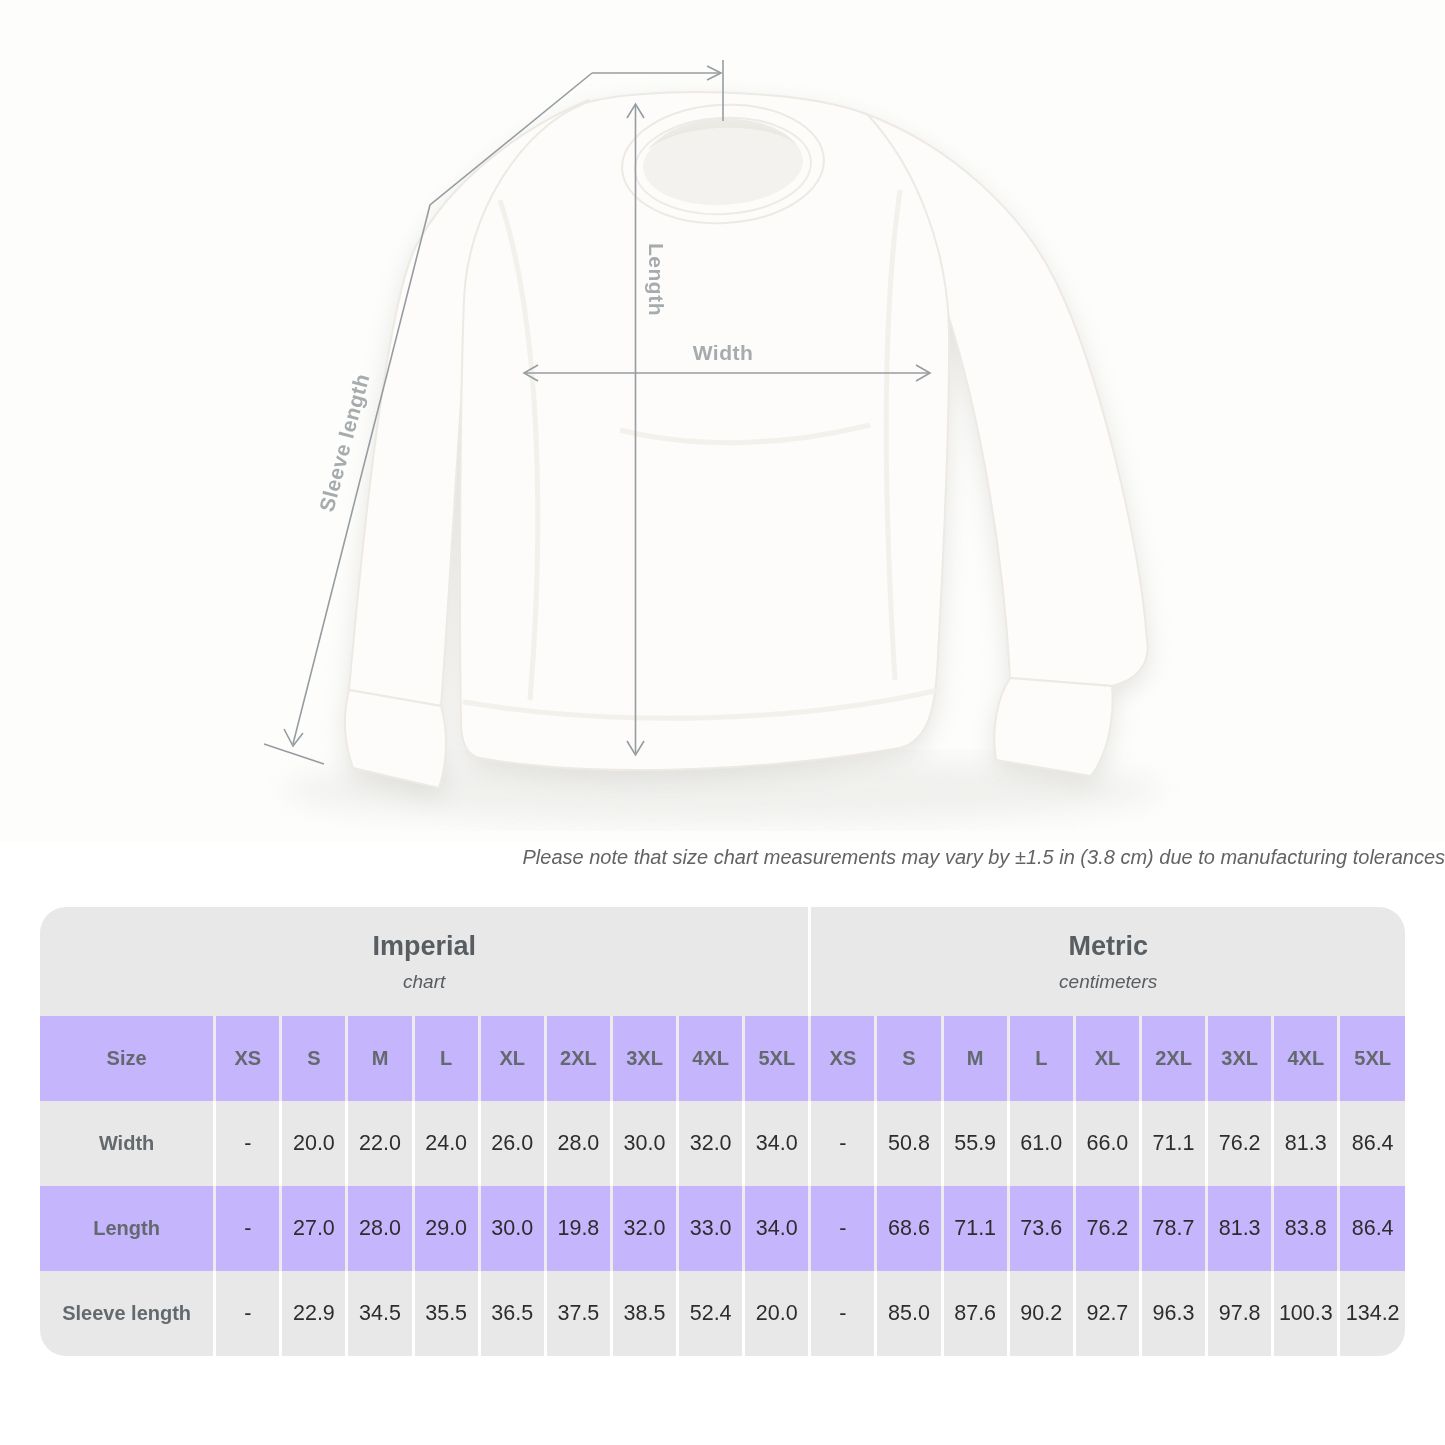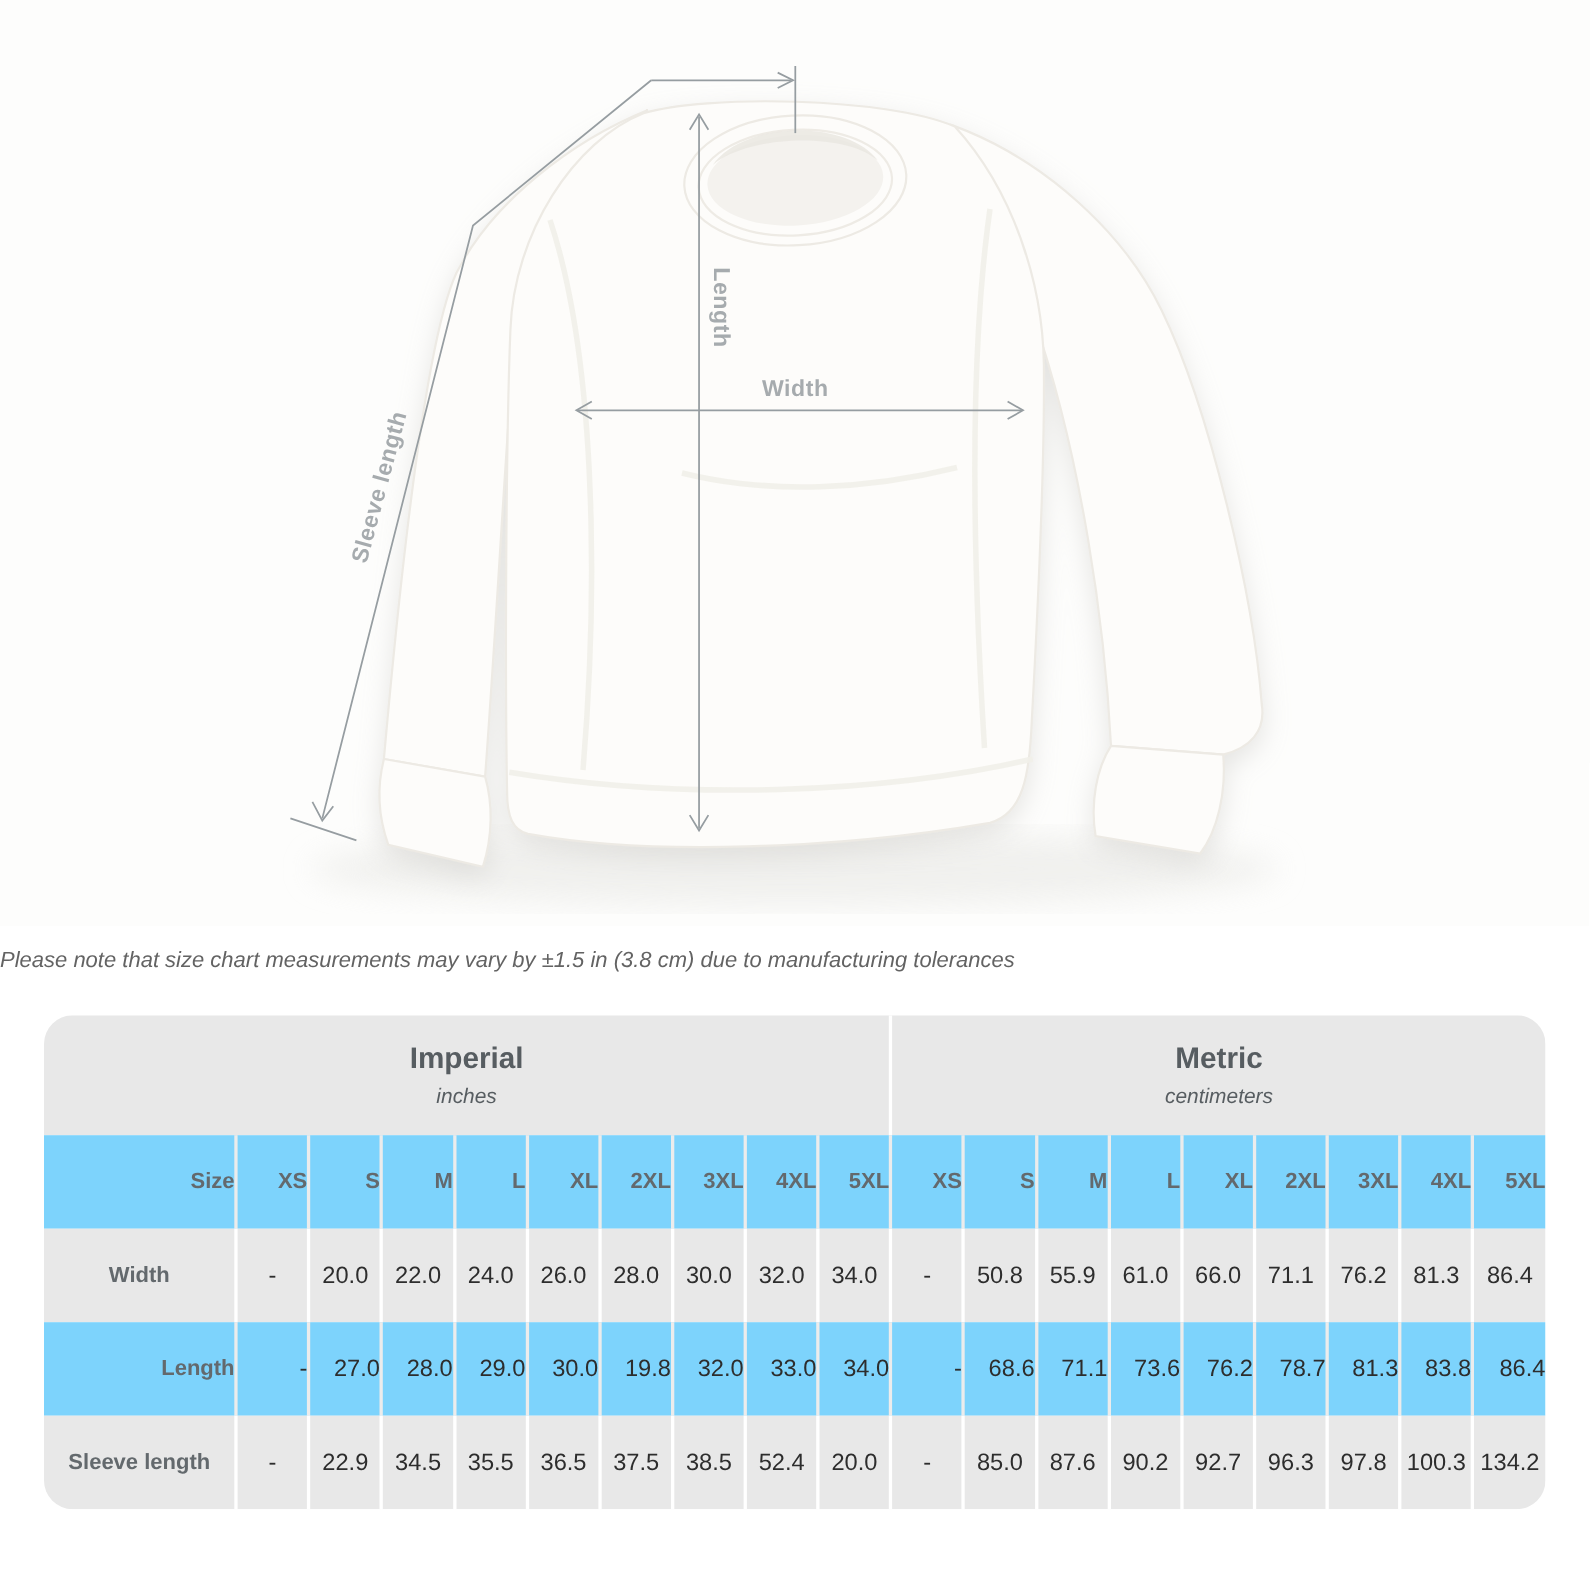--- a/index.html
+++ b/index.html
@@ -13,22 +13,22 @@
   .page{width:1445px; height:1445px; background:#fff; overflow:hidden; position:relative;}
 
   .hero{height:842px; position:relative;}
   .hero svg{display:block;}
 
   .page-title{
     text-align:center; font-size:31px; font-weight:bold; color:var(--title-text);
     margin-top:8px; letter-spacing:.3px;
   }
   .tolerance-note{
-    text-align:left; font-size:20px; font-style:italic; color:var(--note-text);
-    margin-top:20px;
+    text-align:right; font-size:20px; font-style:italic; color:var(--note-text);
+    margin-top:4px;
   }
 
   .table-wrap{
     margin:38px 40px 0 40px;
     border-radius:26px;
     overflow:hidden;
   }
   table.size-chart{
     width:100%;
     border-collapse:collapse;
@@ -39,21 +39,21 @@
     font-weight:normal;
   }
   .size-chart thead th.imperial-head{border-right:3px solid #ffffff;}
   .unit-title{font-size:27px; font-weight:bold; color:var(--unit-text);}
   .unit-sub{font-size:19px; font-style:italic; color:var(--unit-text); margin-top:9px;}
 
   .size-chart td{
     height:85px; text-align:center; vertical-align:middle;
     font-size:21.5px; color:var(--value-text);
   }
-  .size-chart tr.plain td{background:#7dd3fc; border-right:3px solid var(--white-sep);text-align:right;}
+  .size-chart tr.plain td{background:#c4b5fd; border-right:3px solid var(--white-sep);}
   .size-chart tr.stripe td{background:var(--band); border-right:3px solid #ffffff;}
   .size-chart tr td:last-child{border-right:none;}
   .size-chart td.hdr{font-weight:bold; color:var(--label-text); font-size:20px;}
 
   
   .measure-label{
     font-family:"Liberation Sans", sans-serif;
     font-size:21px; font-weight:bold; fill:var(--diagram-label); letter-spacing:.5px;
   }
   .measure-stroke{stroke:var(--diagram-line); stroke-width:1.6; fill:none;}
@@ -156,21 +156,21 @@
   <div class="table-wrap">
     <table class="size-chart">
       <colgroup>
         <col style="width:12.8%">
         <col span="18" style="width:4.8444%">
       </colgroup>
       <thead>
         <tr>
           <th class="imperial-head" colspan="10">
             <div class="unit-title">Imperial</div>
-            <div class="unit-sub">inches</div>
+            <div class="unit-sub">chart</div>
           </th>
           <th colspan="9">
             <div class="unit-title">Metric</div>
             <div class="unit-sub">centimeters</div>
           </th>
         </tr>
       </thead>
       <tbody>
         <tr class="plain">
           <td class="hdr">Size</td>

